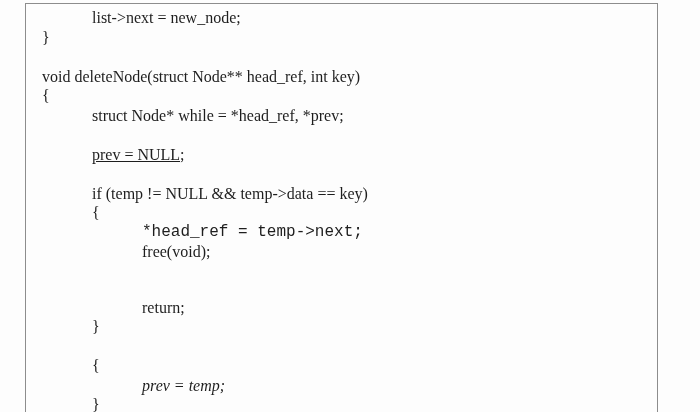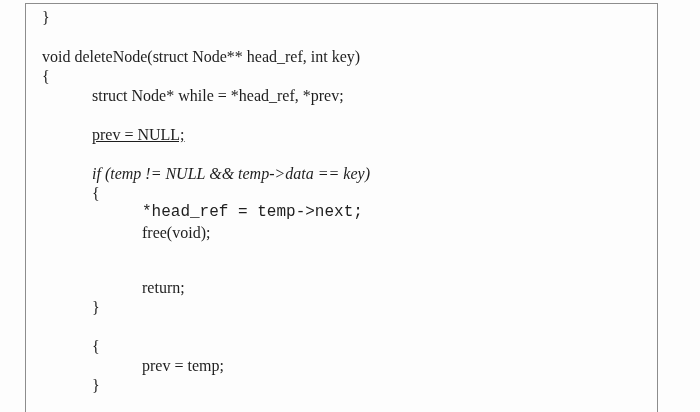--- a/index.html
+++ b/index.html
@@ -37,32 +37,33 @@
   .code-line {
     white-space: pre;
     min-height: 19.5px;
   }
 </style>
 </head>
 <body>
 
 <div class="code-box">
   <div class="code-lines">
+      <div class="code-line" style="padding-left: 50px;">list-&gt;next = new_node;</div>
       <div class="code-line" style="padding-left: 0px;">}</div>
       <div class="code-line" style="padding-left: 0px;"></div>
       <div class="code-line" style="padding-left: 0px;">void deleteNode(struct Node** head_ref, int key)</div>
       <div class="code-line" style="padding-left: 0px;">{</div>
       <div class="code-line" style="padding-left: 50px;">struct Node* while = *head_ref, *prev;</div>
       <div class="code-line" style="padding-left: 0px;"></div>
       <div class="code-line" style="padding-left: 50px; text-decoration: underline;">prev = NULL;</div>
       <div class="code-line" style="padding-left: 0px;"></div>
-      <div class="code-line" style="padding-left: 50px; font-style: italic;">if (temp != NULL &amp;&amp; temp-&gt;data == key)</div>
+      <div class="code-line" style="padding-left: 50px;">if (temp != NULL &amp;&amp; temp-&gt;data == key)</div>
       <div class="code-line" style="padding-left: 50px;">{</div>
       <div class="code-line" style="padding-left: 100px; font-family: Liberation Mono, monospace;">*head_ref = temp-&gt;next;</div>
       <div class="code-line" style="padding-left: 100px;">free(void);</div>
       <div class="code-line" style="padding-left: 100px; margin-top: 36px;">return;</div>
       <div class="code-line" style="padding-left: 50px;">}</div>
       <div class="code-line" style="padding-left: 0px;"></div>
       <div class="code-line" style="padding-left: 50px;">{</div>
-      <div class="code-line" style="padding-left: 100px;">prev = temp;</div>
+      <div class="code-line" style="padding-left: 100px; font-style: italic;">prev = temp;</div>
       <div class="code-line" style="padding-left: 50px;">}</div>
     </div>
 </div>
 
 </body></html>

